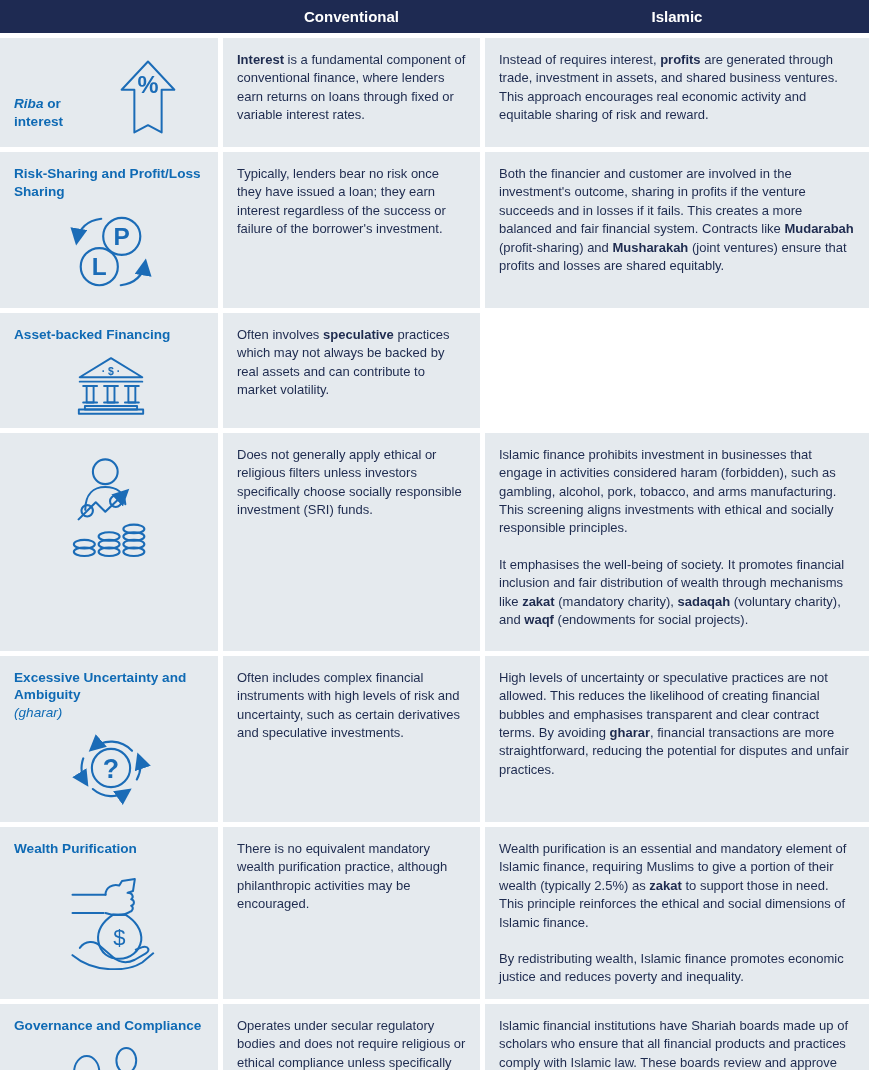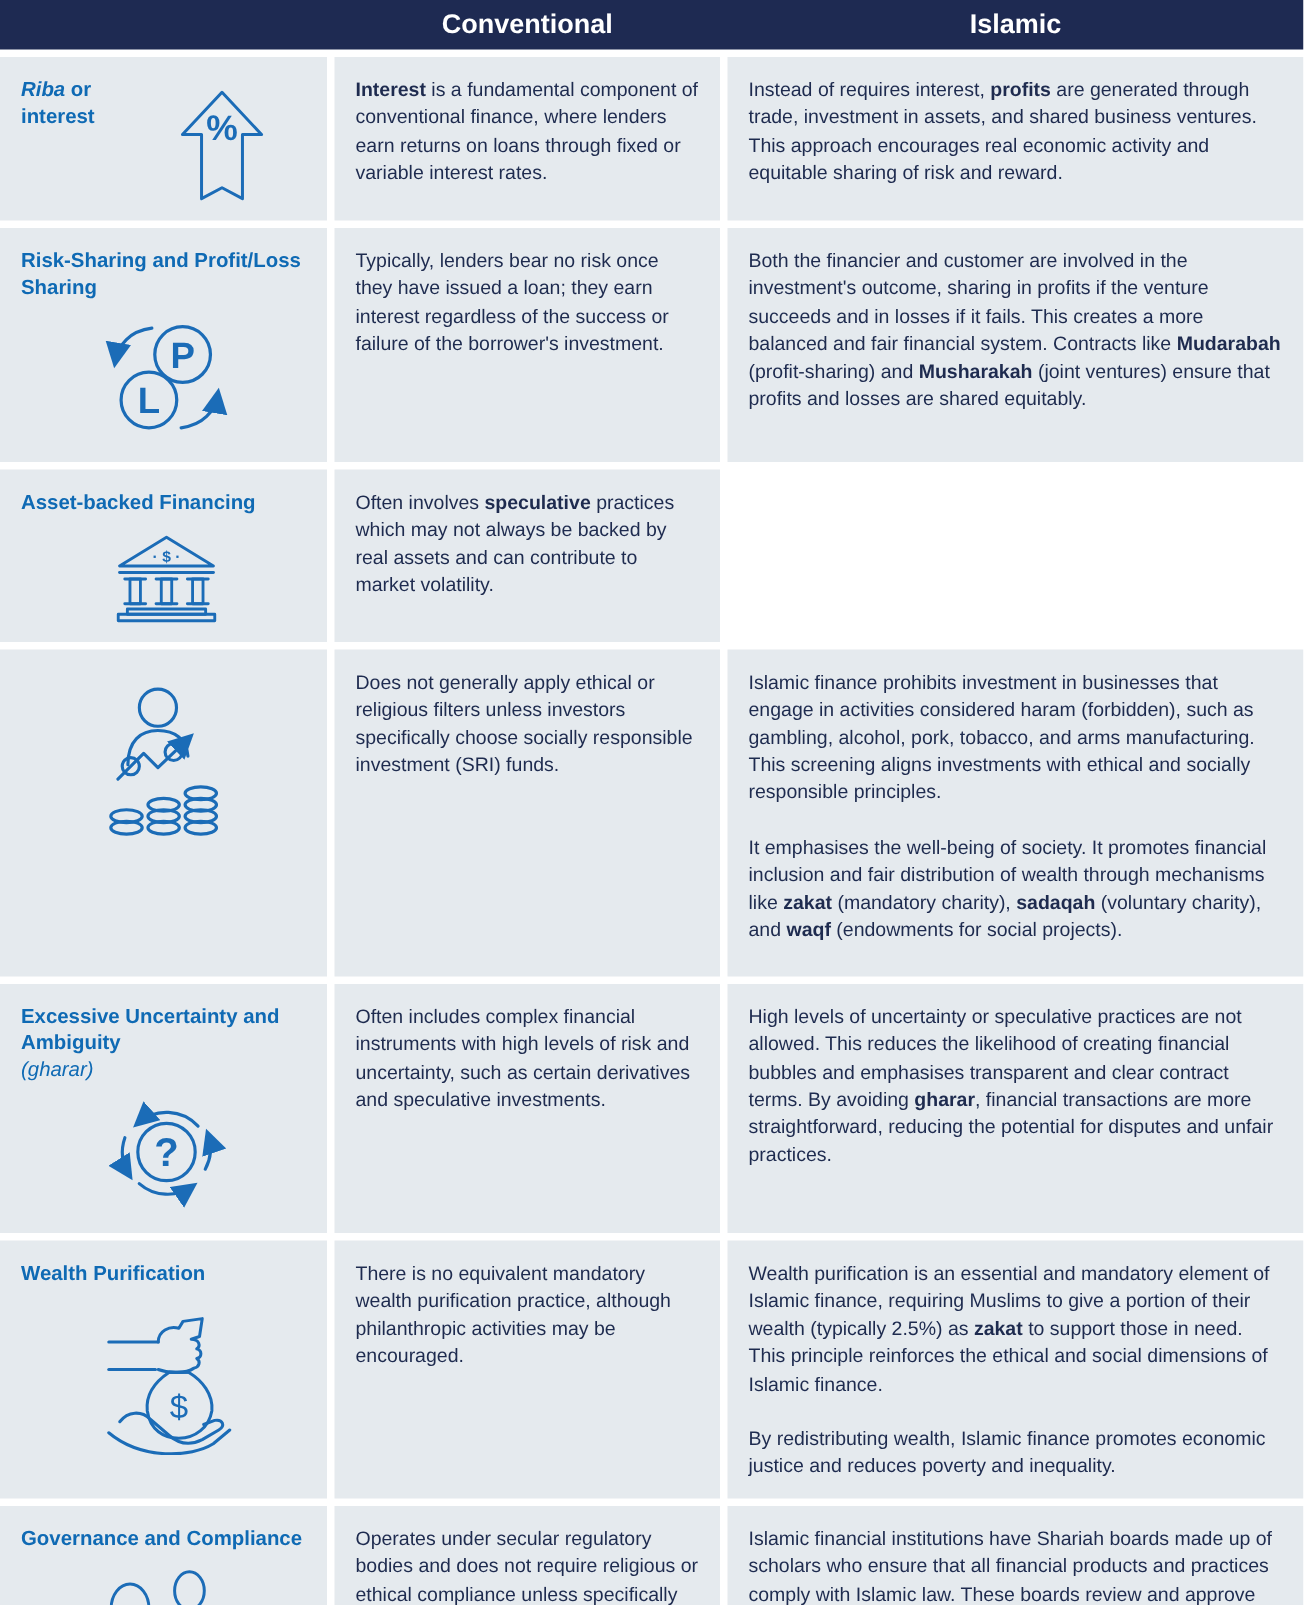--- a/index.html
+++ b/index.html
@@ -16,21 +16,21 @@
     display: grid;
     grid-template-columns: 218px 257px 384px;
     column-gap: 5px;
     background: #1e2a52;
     height: 33px;
     margin-bottom: 5px;
   }
   .header-cell {
     color: #ffffff;
     font-weight: 700;
-    font-size: 18px;
+    font-size: 15px;
     line-height: 33px;
     text-align: center;
   }
 
   
   .row {
     display: grid;
     grid-template-columns: 218px 257px 384px;
     column-gap: 5px;
     margin-bottom: 5px;
@@ -53,21 +53,21 @@
   }
   .topic .label { font-size: 13.6px; line-height: 1.3; }
   .topic .label p + p { margin-top: 0; }
   .topic .label .b { font-weight: 700; }
   .icon-wrap {
     display: flex;
     justify-content: center;
     margin-top: 10px;
   }
   .row-1 .topic { display: flex; }
-  .row-1 .topic .label { flex: 0 0 74px; }
+  .row-1 .topic .label { flex: 0 0 74px; margin-top: 44px; }
   .row-1 .topic .icon-wrap { margin-top: 6px; flex: 1; }
 
   
   .row-1 .cell { min-height: 94px; }
   .row-2 .cell { min-height: 156px; }
   .row-3 .cell { min-height: 97px; }
   .row-4 .cell { min-height: 218px; }
   .row-5 .cell { min-height: 133px; }
   .row-6 .cell { min-height: 163px; }
   .row-7 .cell { min-height: 130px; }

